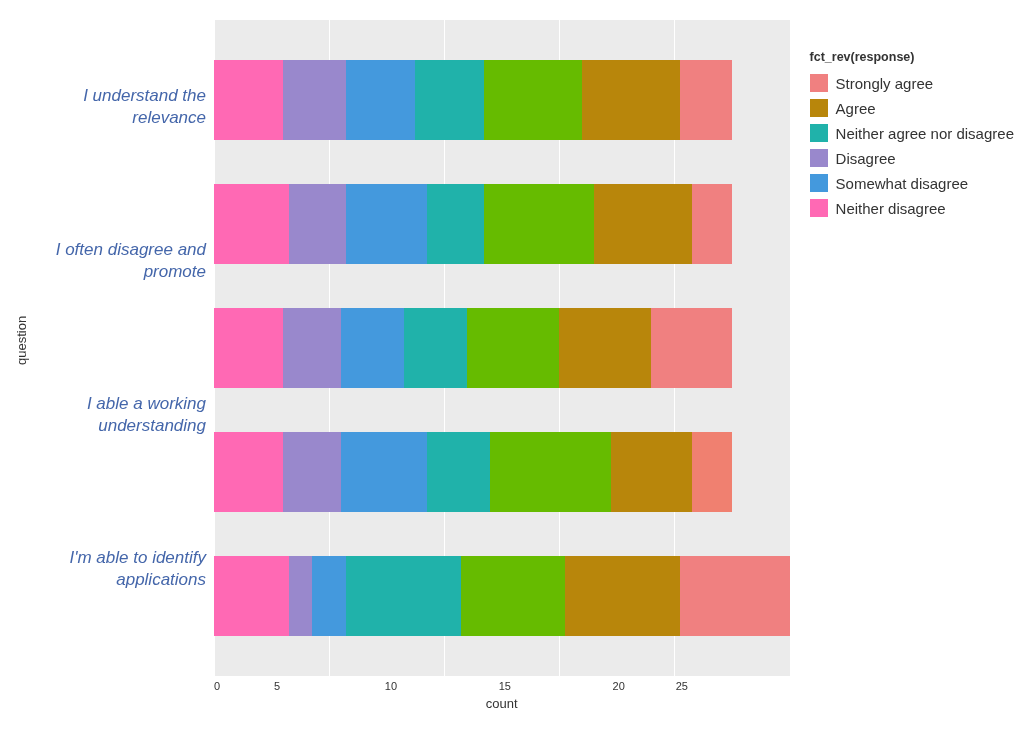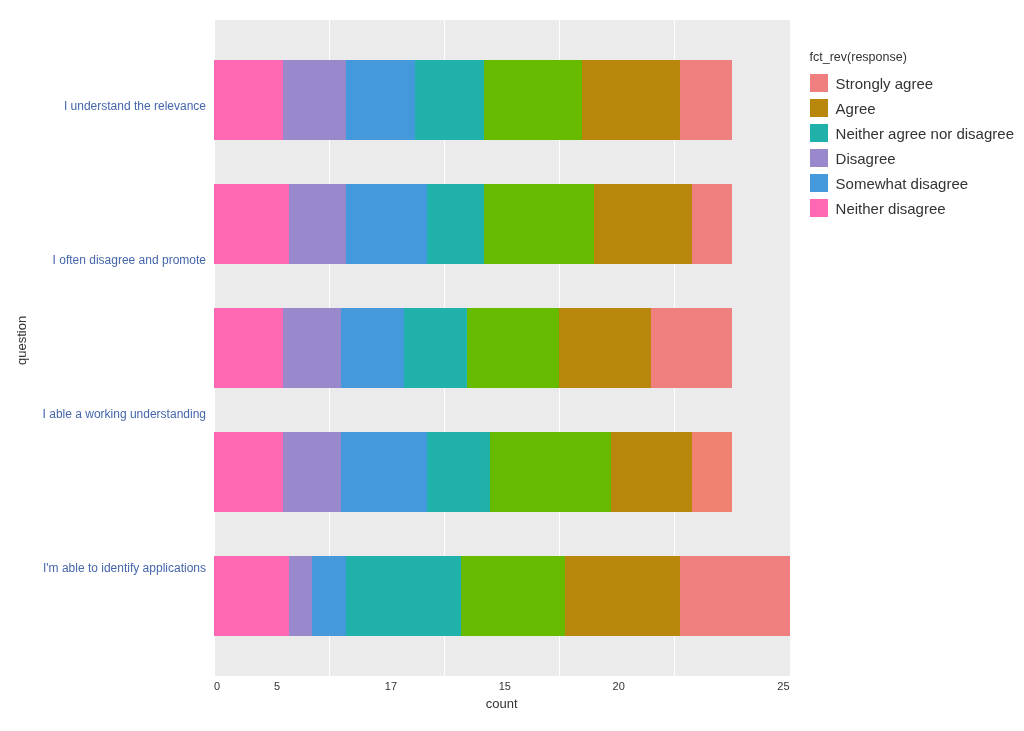--- a/index.html
+++ b/index.html
@@ -58,28 +58,29 @@
     .question-labels {
       display: flex;
       flex-direction: column;
       justify-content: space-around;
       width: 185px;
       padding-right: 8px;
       padding-top: 10px;
       padding-bottom: 30px;
     }
     .question-label {
-      font-size: 12px;
+      font-size: 17px;
       color: #4466aa;
       text-align: right;
       line-height: 1.3;
       flex: 1;
       display: flex;
       align-items: center;
       justify-content: flex-end;
+      font-style: italic;
     }
     
     .plot-grid {
       flex: 1;
       background: #ebebeb;
       position: relative;
       display: flex;
       flex-direction: column;
       padding: 10px 0;
     }
@@ -142,21 +143,21 @@
       display: flex;
       flex-direction: column;
       padding: 10px 0 10px 20px;
       justify-content: flex-start;
       min-width: 200px;
       margin-top: 20px;
     }
     .legend-title {
       font-size: 12.5px;
       color: #333;
-      font-weight: normal;
+      font-weight: bold;
       margin-bottom: 10px;
     }
     .legend-item {
       display: flex;
       flex-direction: row;
       align-items: center;
       margin-bottom: 7px;
     }
     .legend-swatch {
       width: 18px;
@@ -245,24 +246,24 @@
                 <div class="bar-segment" style="width: 19%; background-color: rgb(240, 128, 128);"></div>
               </div>
             </div>
         </div>
       </div>
 
       <div style="display:flex;flex-direction:row;padding-left:185px;">
         <div class="x-axis" id="x-axis-container">
             <div class="x-tick" style="flex: 0 0 0%; text-align: center;">0</div>
             <div class="x-tick" style="flex: 1 1 0%; text-align: center;">5</div>
-            <div class="x-tick" style="flex: 1 1 0%; text-align: center;">17</div>
+            <div class="x-tick" style="flex: 1 1 0%; text-align: center;">10</div>
             <div class="x-tick" style="flex: 1 1 0%; text-align: center;">15</div>
             <div class="x-tick" style="flex: 1 1 0%; text-align: center;">20</div>
-            <div class="x-tick" style="flex: 1 1 0%; text-align: right;">25</div>
+            <div class="x-tick" style="flex: 1 1 0%; text-align: left;">25</div>
           </div>
       </div>
 
       <div class="x-axis-label" style="padding-left:185px;">count</div>
     </div>
 
     <div class="legend">
       <div class="legend-title">fct_rev(response)</div>
       <div id="legend-items">
           <div class="legend-item">

